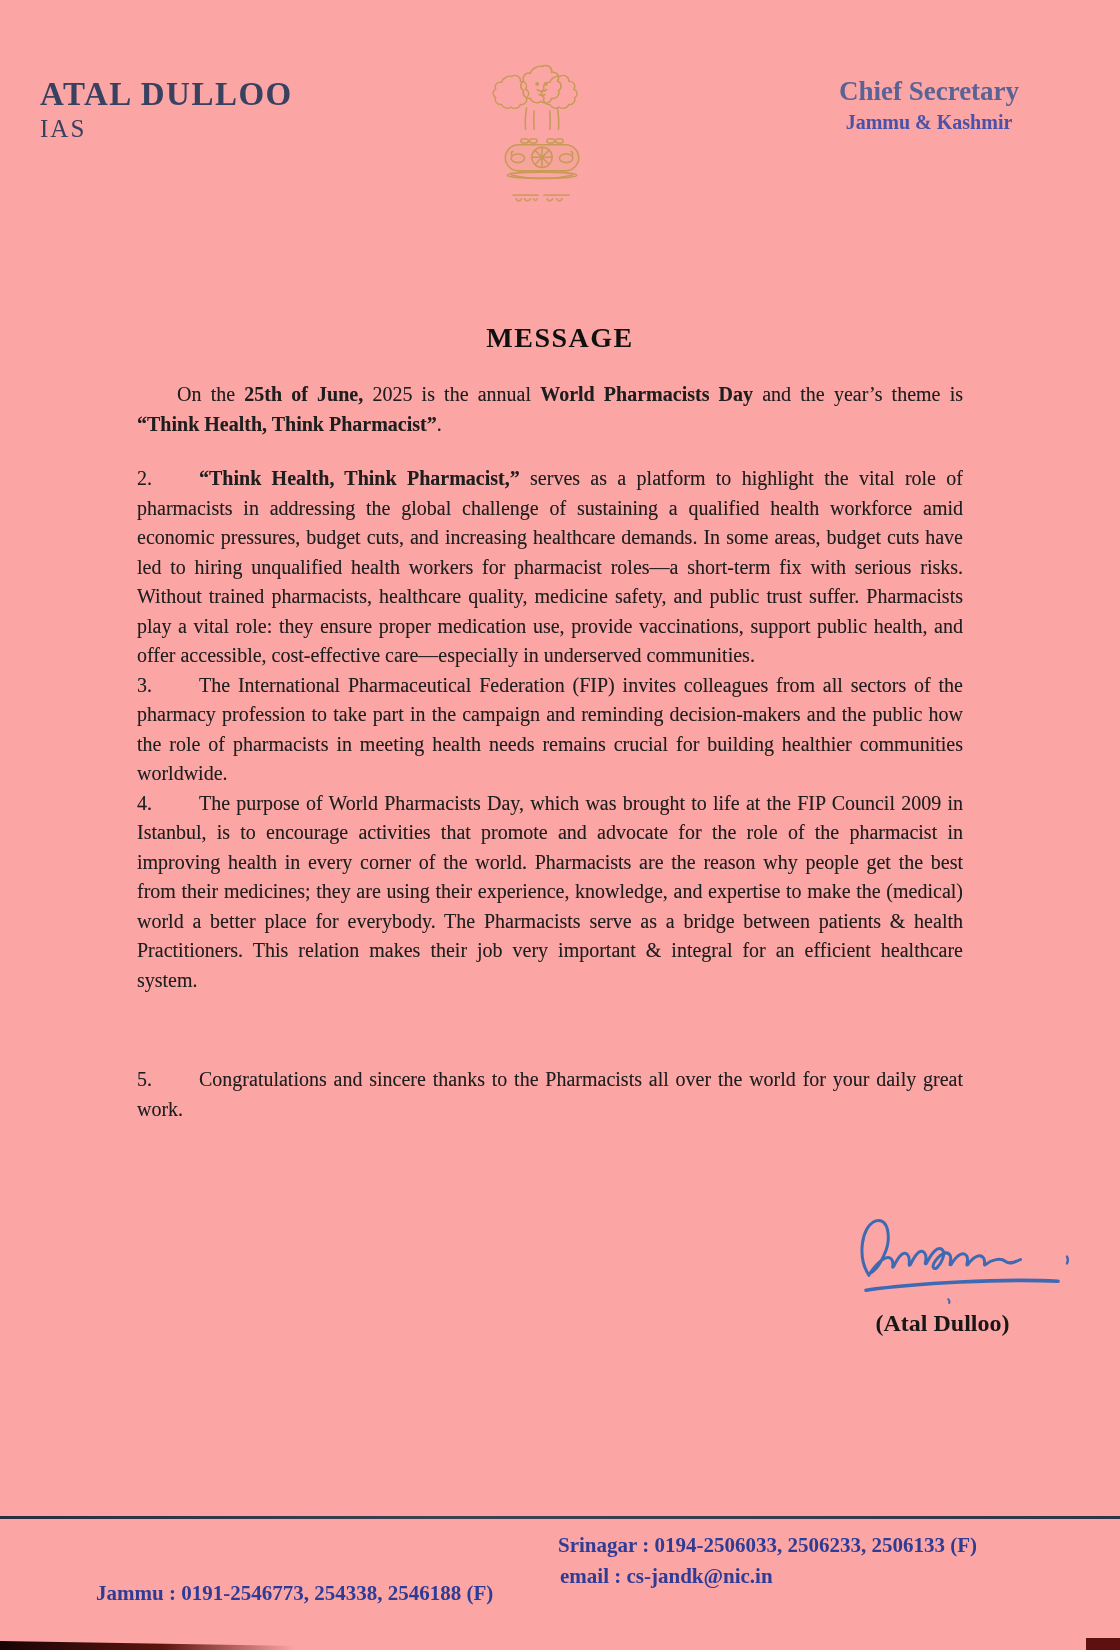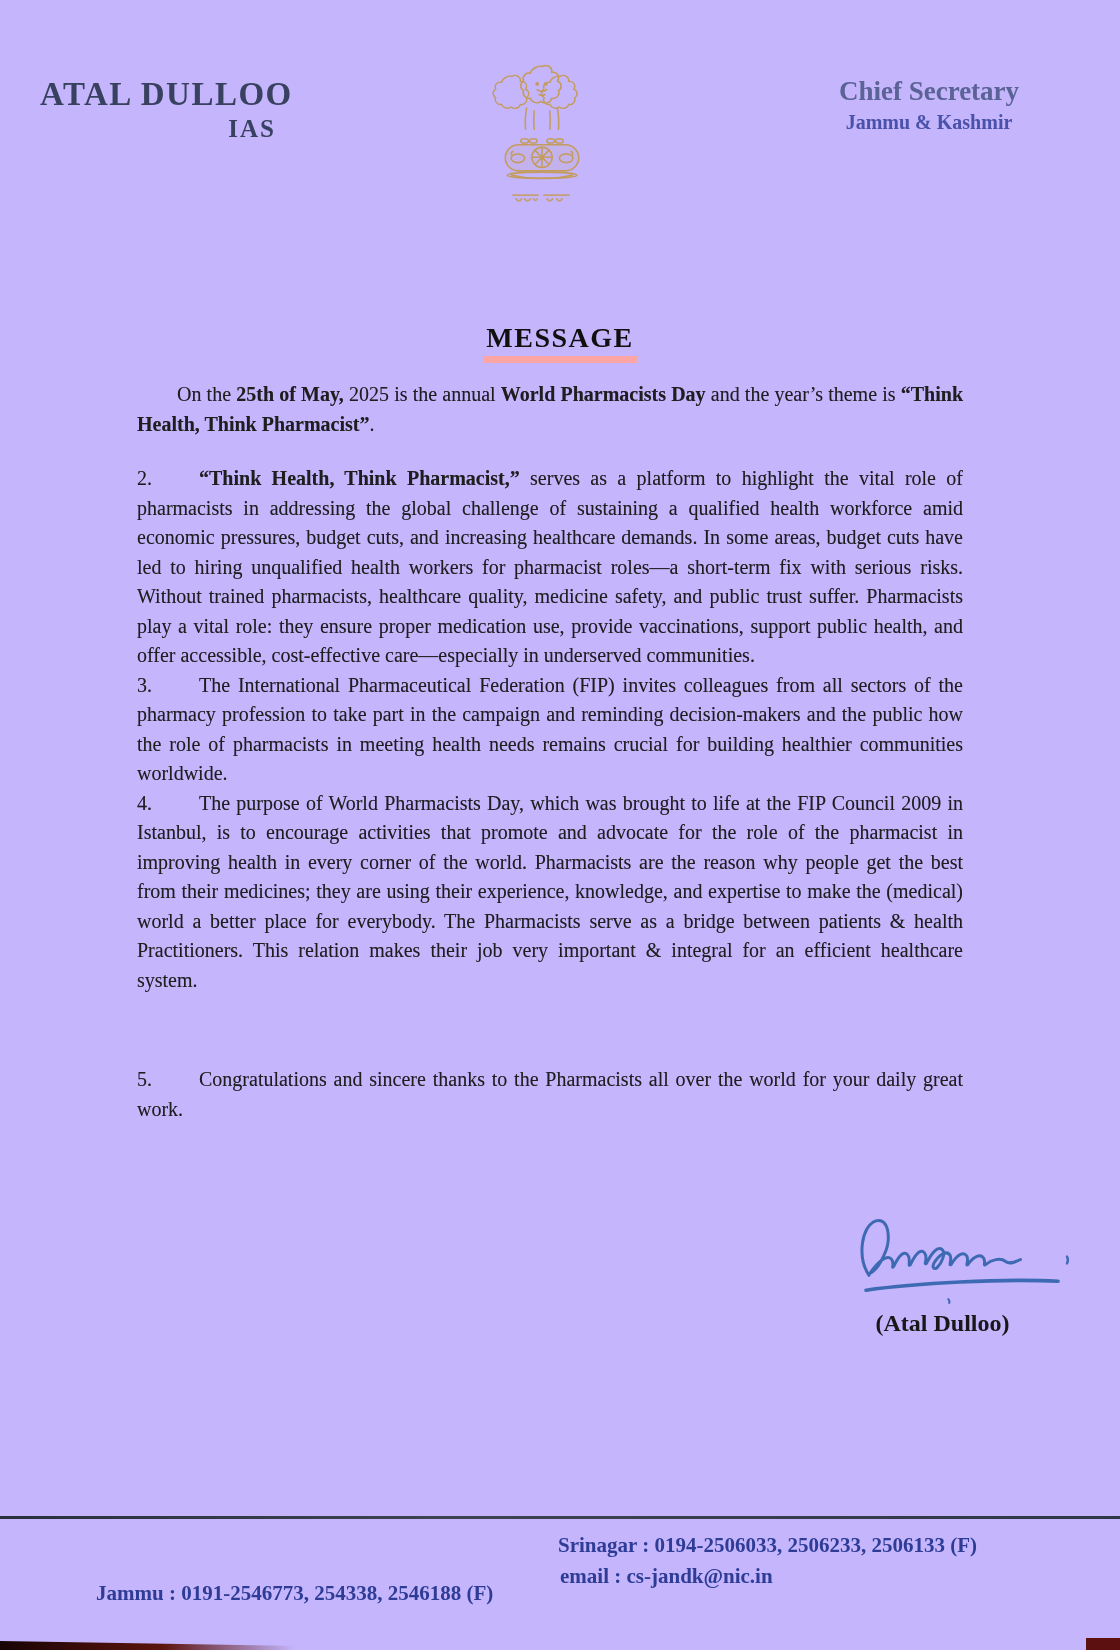--- a/index.html
+++ b/index.html
@@ -1,34 +1,34 @@
 <!DOCTYPE html>
 <html><head>
 <meta charset="utf-8">
 <style>
   html,body{margin:0;padding:0;background:#ddd;}
   .page{
     position:relative;
     width:1120px;height:1650px;
-    background:#c4b5fd;
+    background:#fca5a5;
     overflow:hidden;
     font-family:"Liberation Serif", serif;
   }
   
   .officer-block{
     position:absolute;left:40px;top:76px;width:250px;
     color:#38415f;
   }
   .officer-name{
     font-size:33px;font-weight:bold;letter-spacing:1.5px;
     white-space:nowrap;
   }
   .officer-cadre{
-    font-size:25px;font-weight:bold;letter-spacing:2px;
-    text-align:right;padding-right:14px;margin-top:2px;
+    font-size:25px;font-weight:normal;letter-spacing:2px;
+    padding-right:14px;margin-top:2px;
   }
   .emblem-wrap{position:absolute;left:484px;top:52px;width:116px;text-align:center;}
   .right-block{
     position:absolute;right:86px;top:76px;width:210px;text-align:center;
   }
   .cs-title{font-size:27px;font-weight:bold;color:#5b6396;white-space:nowrap;text-align:center;}
   .cs-region{font-size:20px;font-weight:bold;color:#4952a8;margin-top:4px;white-space:nowrap;}
   
   .message-title{
     position:absolute;top:322px;left:0;width:100%;text-align:center;
@@ -130,21 +130,21 @@
   <div class="right-block">
     <div class="cs-title">Chief Secretary</div>
     <div class="cs-region">Jammu &amp; Kashmir</div>
   </div>
 
   <div class="message-title">
     <span>MESSAGE</span>
   </div>
 
   <div class="letter-body">
-    <p class="p-first"><span>On the </span><span class="b">25th of May, </span><span>2025 is the annual </span><span class="b">World Pharmacists Day</span><span> and the year’s theme is </span><span class="b">“Think Health, Think Pharmacist”</span><span>.</span></p>
+    <p class="p-first"><span>On the </span><span class="b">25th of June, </span><span>2025 is the annual </span><span class="b">World Pharmacists Day</span><span> and the year’s theme is </span><span class="b">“Think Health, Think Pharmacist”</span><span>.</span></p>
 
     <p><span class="pnum">2.</span><span class="b">“Think Health, Think Pharmacist,”</span><span> serves as a platform to highlight the vital role of pharmacists in addressing the global challenge of sustaining a qualified health workforce amid economic pressures, budget cuts, and increasing healthcare demands. In some areas, budget cuts have led to hiring unqualified health workers for pharmacist roles—a short-term fix with serious risks. Without trained pharmacists, healthcare quality, medicine safety, and public trust suffer. Pharmacists play a vital role: they ensure proper medication use, provide vaccinations, support public health, and offer accessible, cost-effective care—especially in underserved communities.</span></p>
 
     <p><span class="pnum">3.</span><span>The International Pharmaceutical Federation (FIP) invites colleagues from all sectors of the pharmacy profession to take part in the campaign and reminding decision-makers and the public how the role of pharmacists in meeting health needs remains crucial for building healthier communities worldwide.</span></p>
 
     <p><span class="pnum">4.</span><span>The purpose of World Pharmacists Day, which was brought to life at the FIP Council 2009 in Istanbul, is to encourage activities that promote and advocate for the role of the pharmacist in improving health in every corner of the world. Pharmacists are the reason why people get the best from their medicines; they are using their experience, knowledge, and expertise to make the (medical) world a better place for everybody. The Pharmacists serve as a bridge between patients &amp; health Practitioners. This relation makes their job very important &amp; integral for an efficient healthcare system.</span></p>
 
     <p class="p-last"><span class="pnum">5.</span><span>Congratulations and sincere thanks to the Pharmacists all over the world for your daily great work.</span></p>
   </div>
 

